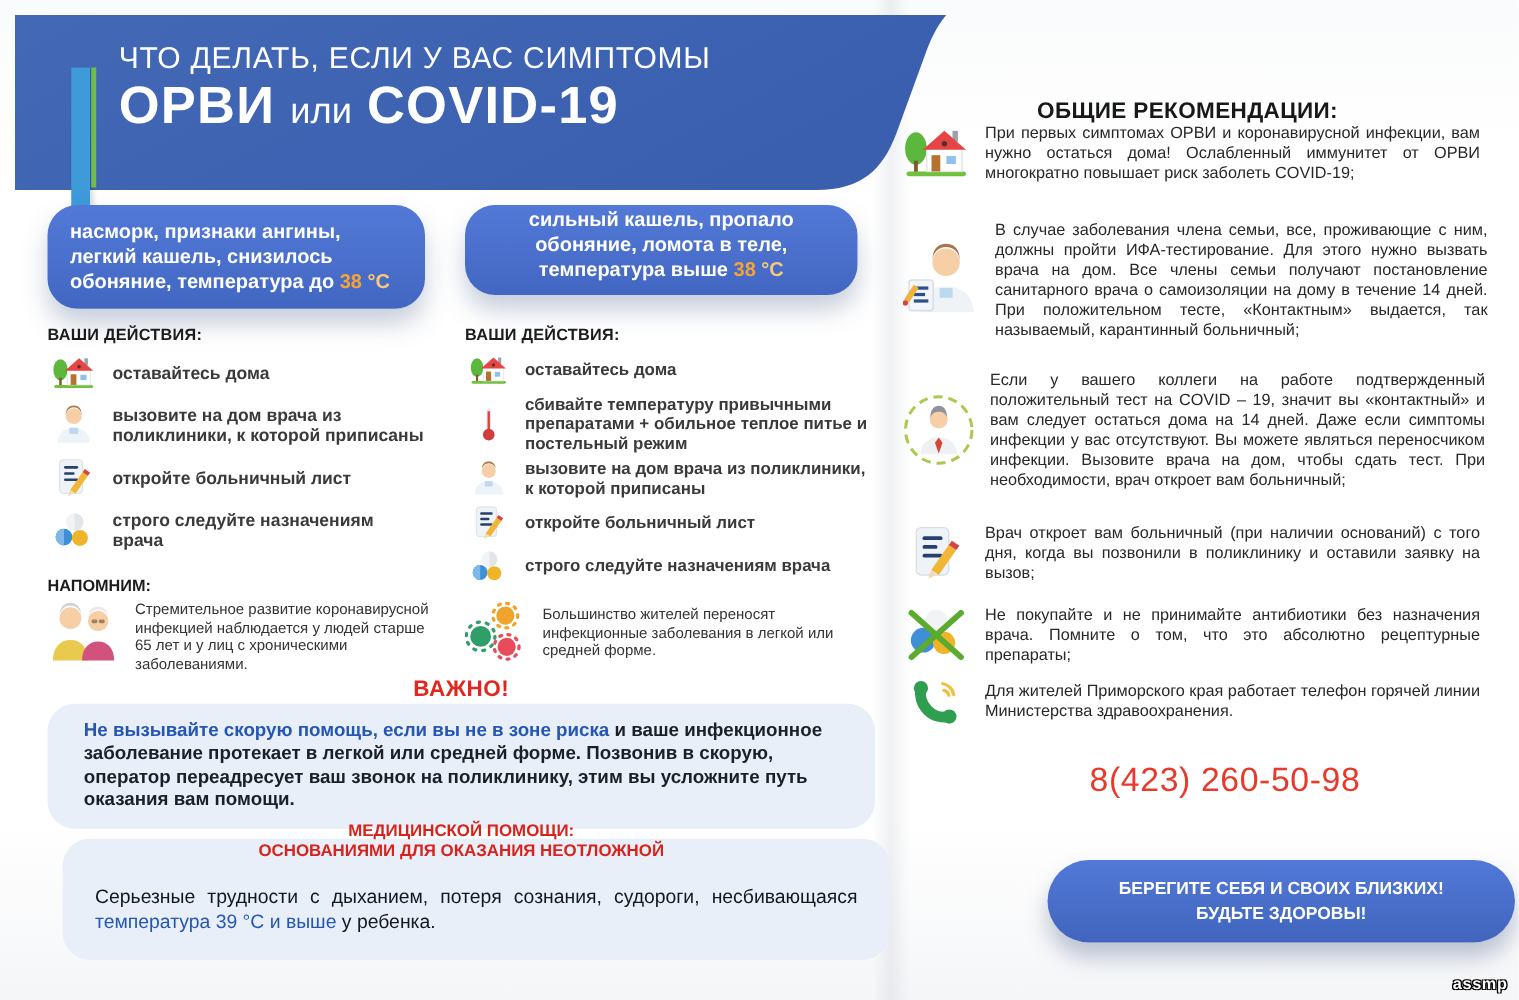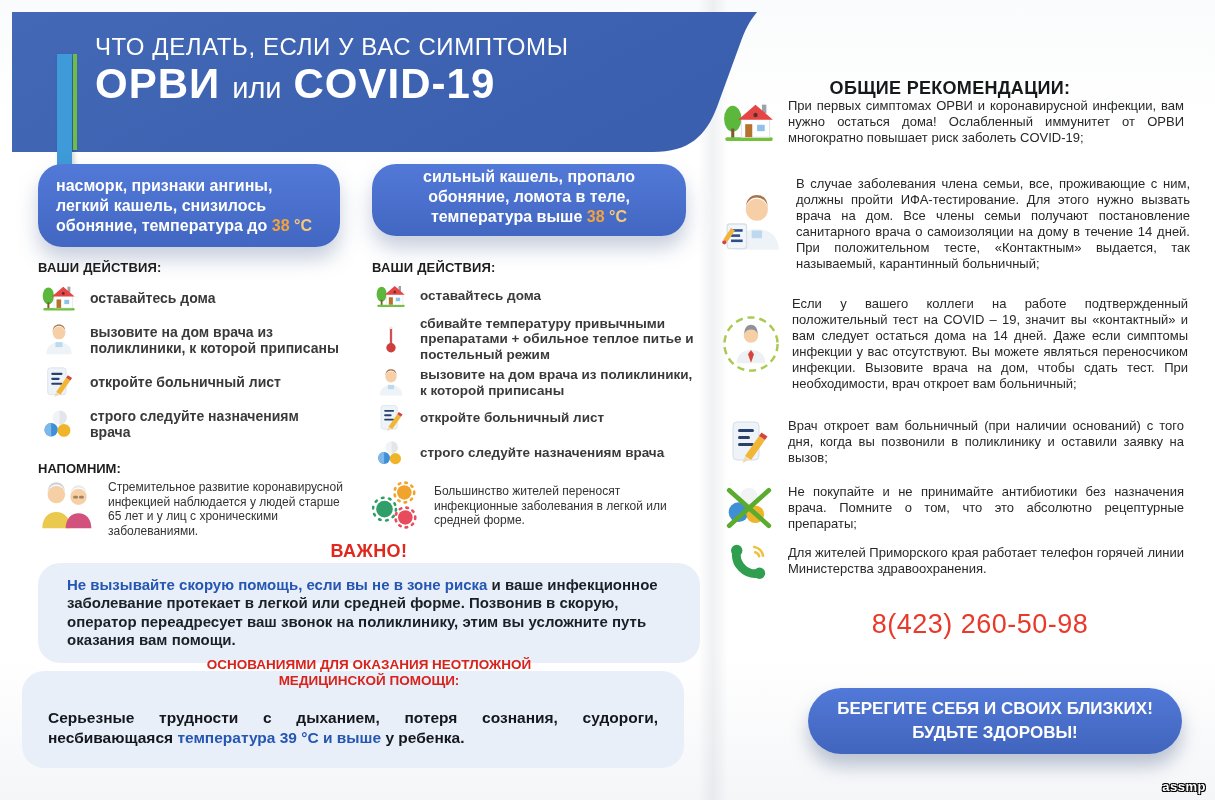--- a/index.html
+++ b/index.html
@@ -49,34 +49,34 @@
   .rem1 .r-ic{width:56px;height:56px;flex:0 0 56px;}
   .rem2 .r-ic{width:50px;height:50px;flex:0 0 50px;}
   .r-txt{font-size:12px;line-height:1.22;color:#333;font-weight:500;padding-top:3px;}
   
   .vazhno{position:absolute;left:38px;top:541px;width:662px;text-align:center;color:#e0281e;font-size:18px;font-weight:800;letter-spacing:0.4px;}
   .imp-box{position:absolute;left:38px;top:563px;width:662px;min-height:84px;background:#e9eff9;border-radius:22px;
     padding:13px 29px;box-sizing:border-box;font-size:15px;font-weight:700;line-height:1.23;color:#1b2026;}
   .blue-strong{color:#2456b2;}
   
   .emg-head{position:absolute;left:38px;top:657px;width:662px;text-align:center;color:#d8231c;font-size:13.5px;font-weight:800;line-height:1.22;z-index:3;}
-  .emg-box{position:absolute;left:22px;top:671px;width:662px;height:97px;background:#e9eff9;border-radius:22px;z-index:1;
-    padding:37px 26px 0;box-sizing:border-box;font-size:15.5px;font-weight:700;color:#14181d;text-align:justify;line-height:1.3;}
+  .emg-box{position:absolute;left:50px;top:671px;width:662px;height:97px;background:#e9eff9;border-radius:22px;z-index:1;
+    padding:37px 26px 0;box-sizing:border-box;font-size:15.5px;font-weight:400;color:#14181d;text-align:justify;line-height:1.3;}
   
   .rec-title{position:absolute;left:722px;top:78px;width:456px;text-align:center;font-size:18px;font-weight:800;color:#17181a;letter-spacing:0.3px;}
   .rec-item{position:absolute;left:722px;width:468px;display:flex;gap:12px;align-items:center;}
   .rec-ic{flex:0 0 54px;display:flex;justify-content:center;}
   .rec-txt{width:396px;font-size:13px;line-height:1.23;color:#27282a;text-align:justify;font-weight:500;}
   .ri1{top:96px;}  .ri2{top:176px;}  .ri3{top:296px;}
   .ri4{top:418px;} .ri5{top:483px;}  .ri6{top:540px;}
   .phone{position:absolute;left:760px;top:609px;width:440px;text-align:center;color:#e8392b;font-size:27px;font-weight:400;letter-spacing:0.5px;}
-  .banner{position:absolute;left:808px;top:688px;width:374px;height:66px;border-radius:34px;
+  .banner{position:absolute;left:838px;top:688px;width:374px;height:66px;border-radius:34px;
     background:linear-gradient(180deg,#5279d8 0%,#4165bd 100%);
     box-shadow:0 12px 18px rgba(85,105,145,0.38);
-    color:#fff;font-weight:800;font-size:17px;line-height:1.4;
+    color:#fff;font-weight:800;font-size:14px;line-height:1.4;
     display:flex;flex-direction:column;justify-content:center;align-items:center;text-align:center;}
   .watermark{position:absolute;right:9px;bottom:6px;font-size:13px;font-weight:800;color:#fff;letter-spacing:0.5px;
     text-shadow:-1px -1px 0 #000,1px -1px 0 #000,-1px 1px 0 #000,1px 1px 0 #000;}
   .ic-svg{display:block;}
 </style>
 </head>
 <body>
 
 <svg width="0" height="0" style="position:absolute" aria-hidden="true">
   <defs>
@@ -279,22 +279,22 @@
     </svg>
   <div class="r-txt">Большинство жителей переносят инфекционные заболевания в легкой или средней форме.</div>
 </div>
 
 <div class="vazhno">ВАЖНО!</div>
 <div class="imp-box">
   <span class="blue-strong">Не вызывайте скорую помощь, если вы не в зоне риска</span><span> и ваше инфекционное заболевание протекает в легкой или средней форме. Позвонив в скорую, оператор переадресует ваш звонок на поликлинику, этим вы усложните путь оказания вам помощи.</span>
 </div>
 
 <div class="emg-head">
+  <div>МЕДИЦИНСКОЙ ПОМОЩИ:</div>
   <div>ОСНОВАНИЯМИ ДЛЯ ОКАЗАНИЯ НЕОТЛОЖНОЙ</div>
-  <div>МЕДИЦИНСКОЙ ПОМОЩИ:</div>
 </div>
 <div class="emg-box">
   <span>Серьезные трудности с дыханием, потеря сознания, судороги, несбивающаяся </span><span class="blue-strong">температура 39 °С и выше</span><span> у ребенка.</span>
 </div>
 
 <div class="rec-title">ОБЩИЕ РЕКОМЕНДАЦИИ:</div>
 
 <div class="rec-item ri1">
   <div class="rec-ic">
       <svg class="ic-svg" width="52" height="52">

